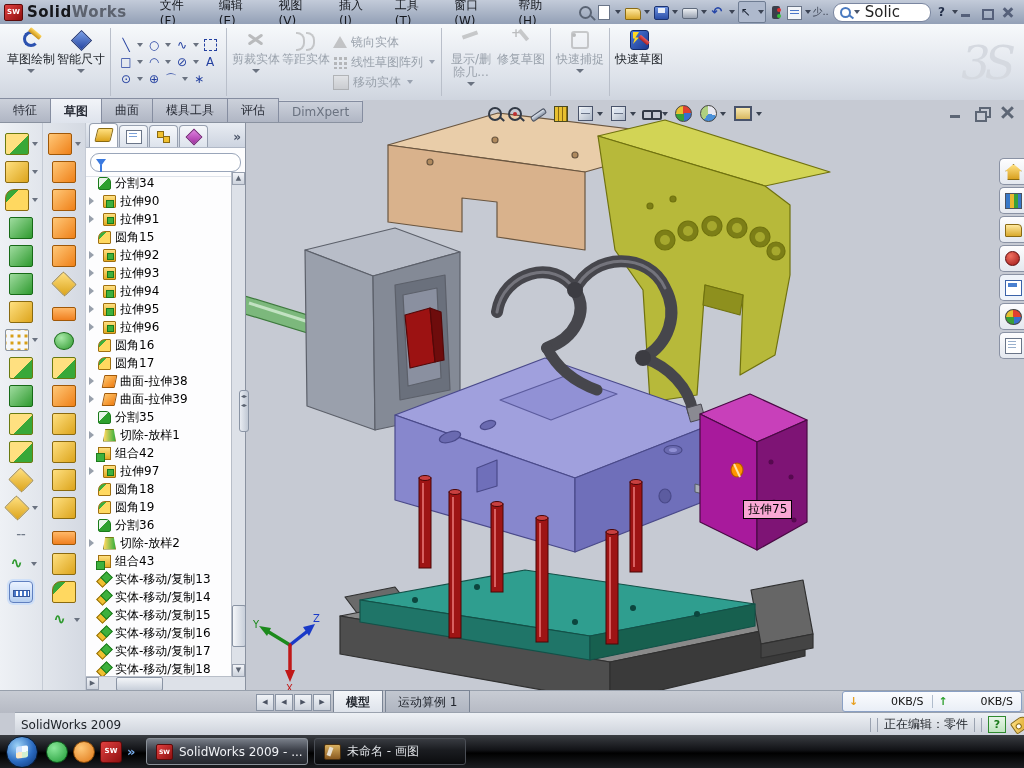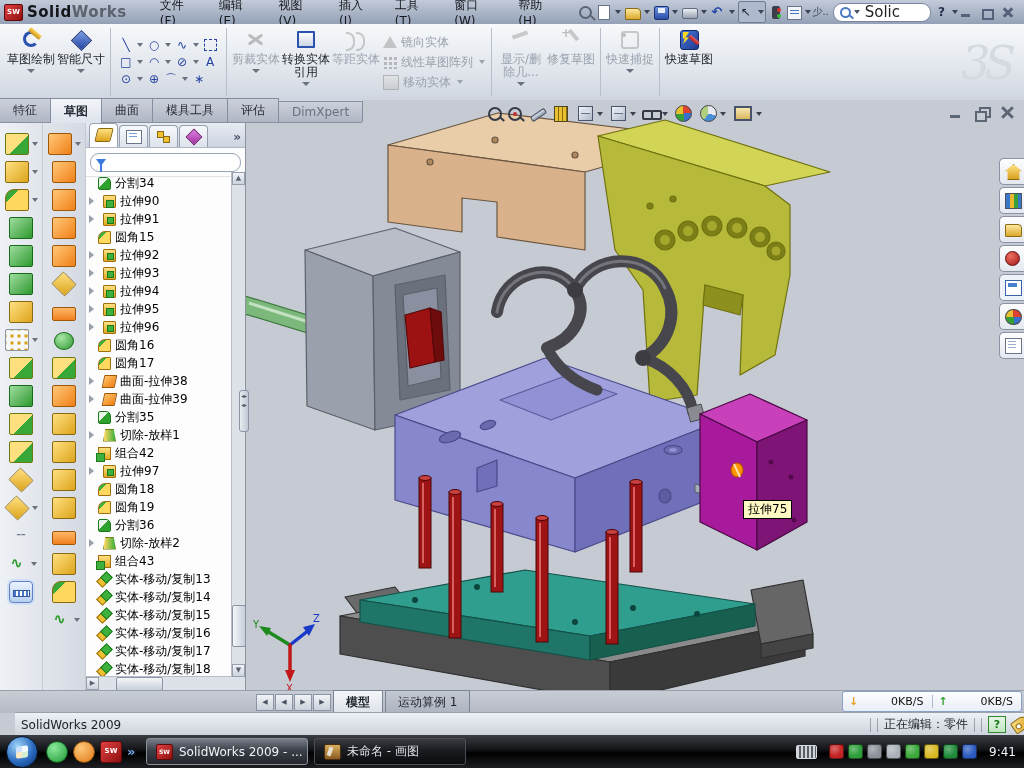--- a/index.html
+++ b/index.html
@@ -224,21 +224,21 @@
   .tp-lib{background:repeating-linear-gradient(90deg,#3878c8 0 4px,#e8b830 4px 8px,#38a038 8px 12px);border:1px solid #4a5262;}
   .tp-folder{background:linear-gradient(#ffe9a0,#d9a92c);border:1px solid #8a6a14;border-radius:1px 4px 1px 1px;height:11px;margin-top:2px;}
   .tp-search{background:radial-gradient(circle at 35% 30%,#f07060,#a01818);border-radius:50%;border:1px solid #600c0c;width:13px;height:13px;}
   .tp-palette{background:#fff;border:1px solid #3a62a8;}
   .tp-palette::after{content:"";position:absolute;left:2px;top:2px;width:9px;height:4px;background:#4a80d0;}
   .tp-sphere{background:conic-gradient(#e04030 0 25%,#3870d0 0 50%,#38a038 0 75%,#e8c030 0);border-radius:50%;border:1px solid #444;}
   .tp-doc{background:#fff;border:1px solid #6a7588;}
   .tp-doc::after{content:"";position:absolute;left:2px;top:2px;width:8px;height:8px;
     background:repeating-linear-gradient(#9ab0cc 0 1px,transparent 1px 3px);}
   
-  #tooltip{position:absolute;left:498px;top:400px;background:#fef9c3;border:1px solid #000;
+  #tooltip{position:absolute;left:498px;top:400px;background:#f9a8d4;border:1px solid #000;
     padding:0 4px;height:17px;line-height:17px;color:#000;z-index:9;}
   
   #netwidget{position:absolute;right:2px;top:691px;width:178px;height:19px;background:linear-gradient(#fbfcfe,#e9eef6);
     border:1px solid #8aa0c4;border-radius:3px;display:flex;align-items:center;z-index:20;font-size:11px;color:#111;}
   .nw-cell{flex:1;display:flex;align-items:center;justify-content:space-between;padding:0 8px 0 6px;}
   .nw-div{width:1px;height:13px;background:#b0bccc;}
   .arr{font-weight:bold;font-size:11px;}
   .arr.down{color:#e8a020;} .arr.up{color:#30a030;}
 
   
@@ -409,27 +409,20 @@
             <span class="sgd"></span>
             <div class="sg">∗</div>
           </div>
         </div>
       <div class="vsep"></div>
       <div class="cmdbtn dis">
         <div class="cico">
             <div class="bi-trim"></div>
           </div>
         <span>剪裁实体</span>
-          <span class="ddv"></span>
-      </div>
-      <div class="cmdbtn">
-        <div class="cico">
-            <div class="bi-convert"></div>
-          </div>
-        <span>转换实体引用</span>
           <span class="ddv"></span>
       </div>
       <div class="cmdbtn dis">
         <div class="cico">
             <div class="bi-offset"></div>
           </div>
         <span>等距实体</span>
       </div>
       <div class="stackgrp">
         <div class="stackrow">
@@ -1076,28 +1069,14 @@
     <div id="taskwins" style="display:flex;align-items:center;">
         <div class="twin active">
           <div class="twico solidworks">SW</div>
           <span>SolidWorks 2009 - ...</span>
         </div>
         <div class="twin idle">
           <div class="twico paint"></div>
           <span>未命名 - 画图</span>
         </div>
       </div>
-    <div id="tray">
-      <div class="kb"></div>
-      <div id="trayicons" style="display:flex;gap:4px;">
-          <div class="tri" style="background: radial-gradient(circle at 35% 30%, rgba(255, 255, 255, 0.333), transparent 60%), rgb(196, 34, 34); border: 1px solid rgba(0, 0, 0, 0.533);"></div>
-          <div class="tri" style="background: radial-gradient(circle at 35% 30%, rgba(255, 255, 255, 0.333), transparent 60%), rgb(45, 158, 58); border: 1px solid rgba(0, 0, 0, 0.533);"></div>
-          <div class="tri" style="background: radial-gradient(circle at 35% 30%, rgba(255, 255, 255, 0.333), transparent 60%), rgb(138, 144, 152); border: 1px solid rgba(0, 0, 0, 0.533);"></div>
-          <div class="tri" style="background: radial-gradient(circle at 35% 30%, rgba(255, 255, 255, 0.333), transparent 60%), rgb(170, 176, 184); border: 1px solid rgba(0, 0, 0, 0.533);"></div>
-          <div class="tri" style="background: radial-gradient(circle at 35% 30%, rgba(255, 255, 255, 0.333), transparent 60%), rgb(58, 168, 58); border: 1px solid rgba(0, 0, 0, 0.533);"></div>
-          <div class="tri" style="background: radial-gradient(circle at 35% 30%, rgba(255, 255, 255, 0.333), transparent 60%), rgb(216, 184, 34); border: 1px solid rgba(0, 0, 0, 0.533);"></div>
-          <div class="tri" style="background: radial-gradient(circle at 35% 30%, rgba(255, 255, 255, 0.333), transparent 60%), rgb(31, 138, 58); border: 1px solid rgba(0, 0, 0, 0.533);"></div>
-          <div class="tri" style="background: radial-gradient(circle at 35% 30%, rgba(255, 255, 255, 0.333), transparent 60%), rgb(42, 90, 192); border: 1px solid rgba(0, 0, 0, 0.533);"></div>
-        </div>
-      <span id="clock">9:41</span>
-    </div>
   </div>
 </div>
 
 </body></html>

